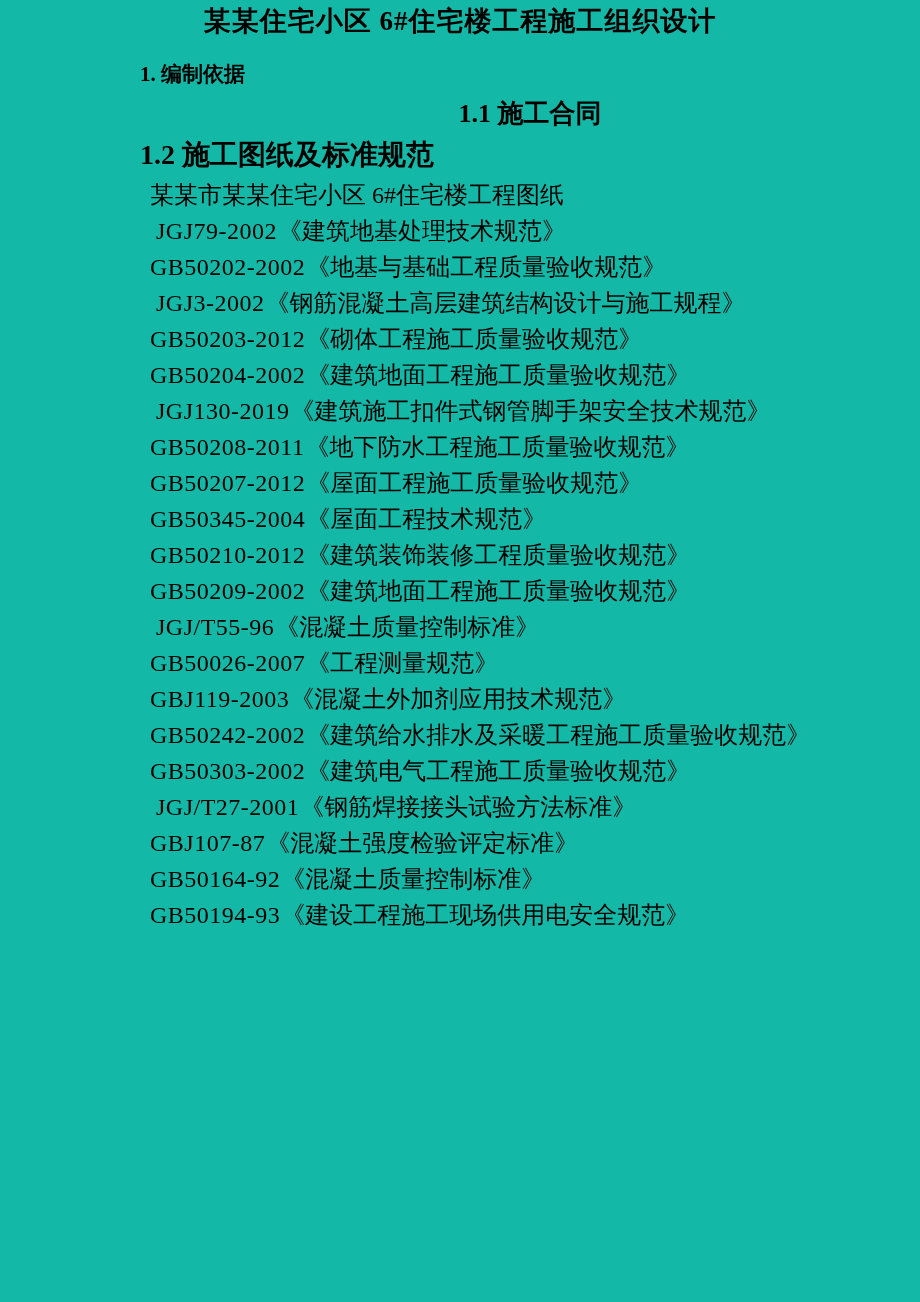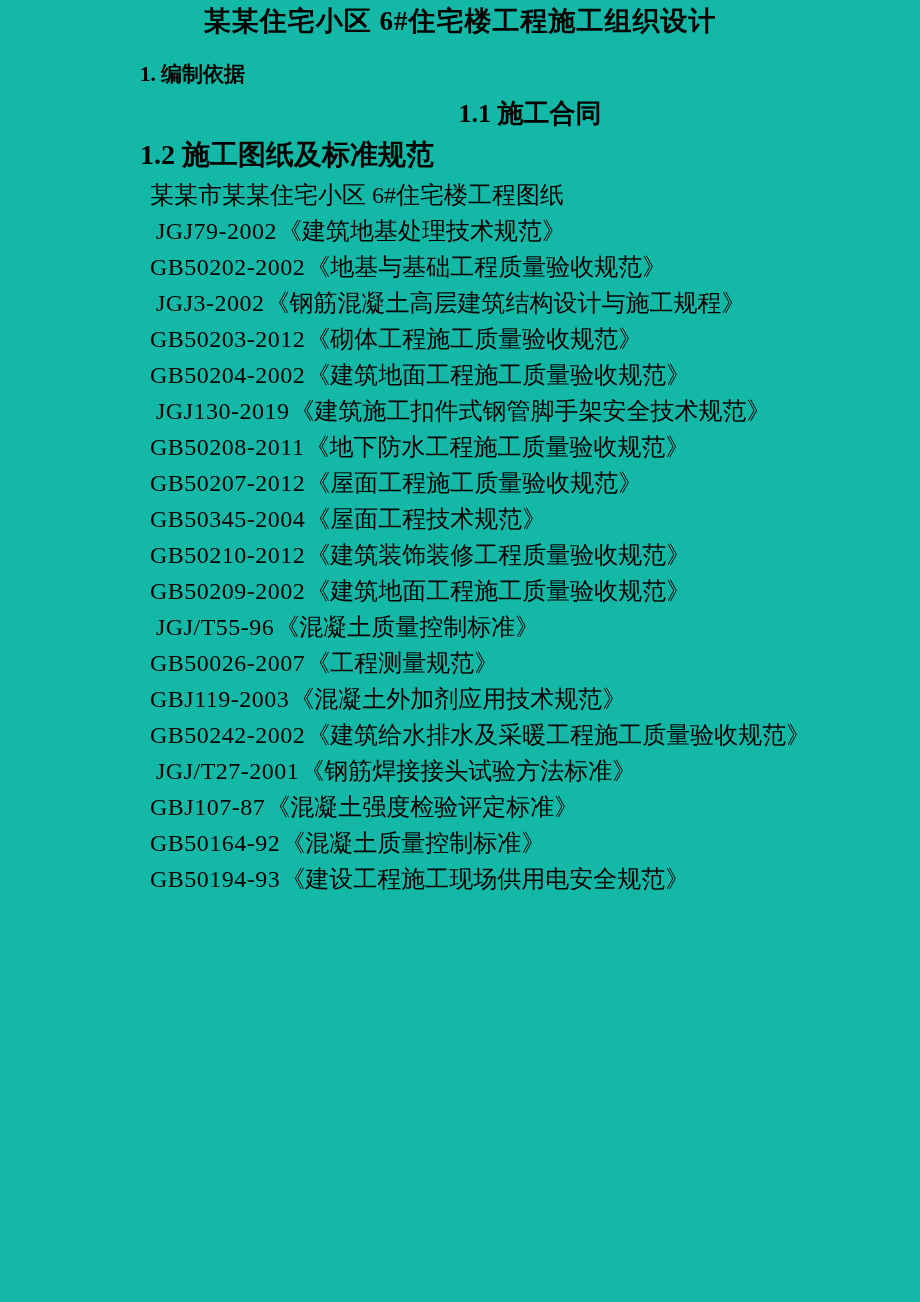--- a/index.html
+++ b/index.html
@@ -92,18 +92,19 @@
       <div class="line jgj"><span class="code">JGJ130-2019</span><span class="name">《建筑施工扣件式钢管脚手架安全技术规范》</span></div>
       <div class="line"><span class="code">GB50208-2011</span><span class="name">《地下防水工程施工质量验收规范》</span></div>
       <div class="line"><span class="code">GB50207-2012</span><span class="name">《屋面工程施工质量验收规范》</span></div>
       <div class="line"><span class="code">GB50345-2004</span><span class="name">《屋面工程技术规范》</span></div>
       <div class="line"><span class="code">GB50210-2012</span><span class="name">《建筑装饰装修工程质量验收规范》</span></div>
       <div class="line"><span class="code">GB50209-2002</span><span class="name">《建筑地面工程施工质量验收规范》</span></div>
       <div class="line jgj"><span class="code">JGJ/T55-96</span><span class="name">《混凝土质量控制标准》</span></div>
       <div class="line"><span class="code">GB50026-2007</span><span class="name">《工程测量规范》</span></div>
       <div class="line"><span class="code">GBJ119-2003</span><span class="name">《混凝土外加剂应用技术规范》</span></div>
       <div class="line"><span class="code">GB50242-2002</span><span class="name">《建筑给水排水及采暖工程施工质量验收规范》</span></div>
+      <div class="line"><span class="code">GB50303-2002</span><span class="name">《建筑电气工程施工质量验收规范》</span></div>
       <div class="line jgj"><span class="code">JGJ/T27-2001</span><span class="name">《钢筋焊接接头试验方法标准》</span></div>
       <div class="line"><span class="code">GBJ107-87</span><span class="name">《混凝土强度检验评定标准》</span></div>
       <div class="line"><span class="code">GB50164-92</span><span class="name">《混凝土质量控制标准》</span></div>
       <div class="line"><span class="code">GB50194-93</span><span class="name">《建设工程施工现场供用电安全规范》</span></div>
     </div>
 </div>
 
 </body></html>

